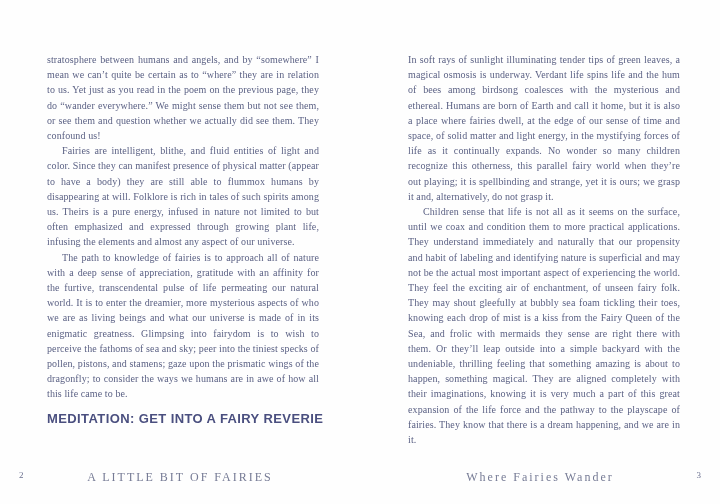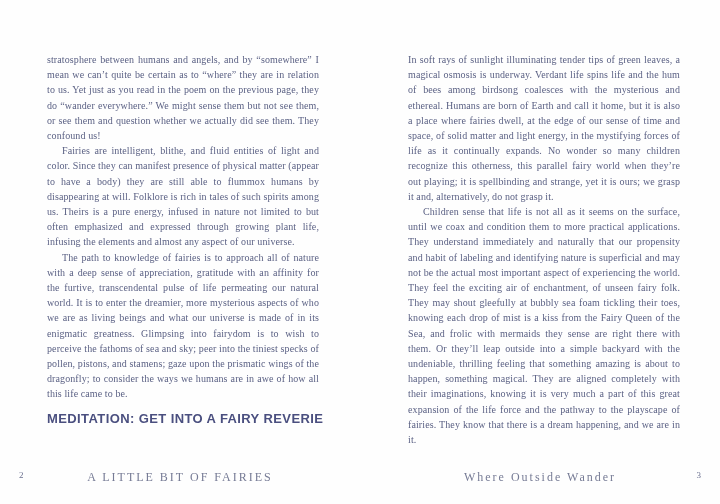--- a/index.html
+++ b/index.html
@@ -87,18 +87,18 @@
       <span class="running-title">A LITTLE BIT OF FAIRIES</span>
     </footer>
   </section>
 
   <section class="page page-right">
     <div class="text-col">
       <p class="body">In soft rays of sunlight illuminating tender tips of green leaves, a magical osmosis is underway. Verdant life spins life and the hum of bees among birdsong coalesces with the mysterious and ethereal. Humans are born of Earth and call it home, but it is also a place where fairies dwell, at the edge of our sense of time and space, of solid matter and light energy, in the mystifying forces of life as it continually expands. No wonder so many children recognize this otherness, this parallel fairy world when they’re out playing; it is spellbinding and strange, yet it is ours; we grasp it and, alternatively, do not grasp it.</p>
       <p class="body indent">Children sense that life is not all as it seems on the surface, until we coax and condition them to more practical applications. They understand immediately and naturally that our propensity and habit of labeling and identifying nature is superficial and may not be the actual most important aspect of experiencing the world. They feel the exciting air of enchantment, of unseen fairy folk. They may shout gleefully at bubbly sea foam tickling their toes, knowing each drop of mist is a kiss from the Fairy Queen of the Sea, and frolic with mermaids they sense are right there with them. Or they’ll leap outside into a simple backyard with the undeniable, thrilling feeling that something amazing is about to happen, something magical. They are aligned completely with their imaginations, knowing it is very much a part of this great expansion of the life force and the pathway to the playscape of fairies. They know that there is a dream happening, and we are in it.</p>
     </div>
     <footer class="page-footer">
-      <span class="running-title">Where Outside Wander</span>
+      <span class="running-title">Where Fairies Wander</span>
       <span class="page-num">3</span>
     </footer>
   </section>
 
 </div>
 
 </body></html>

